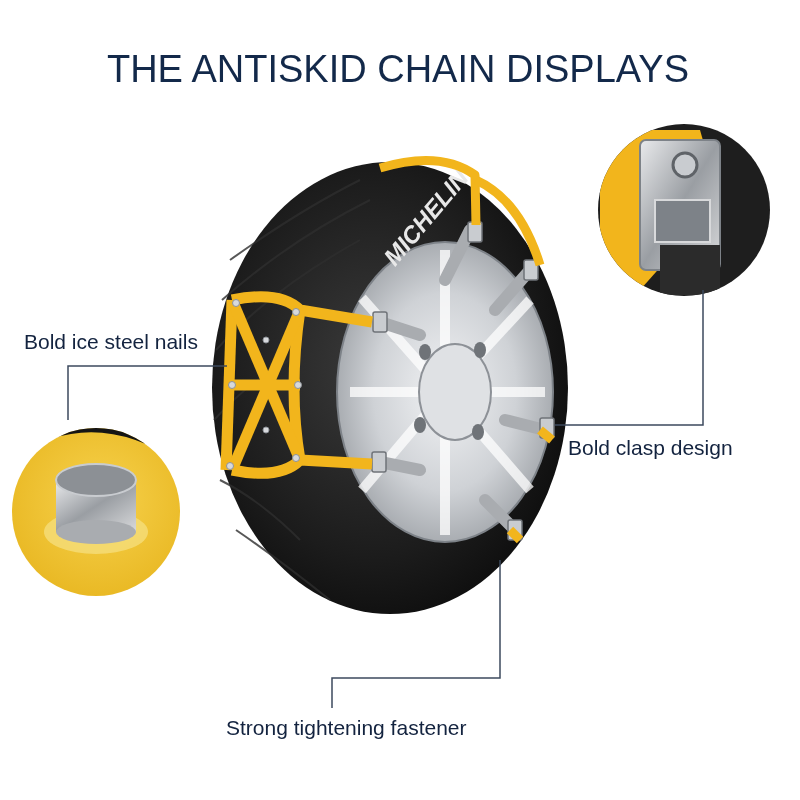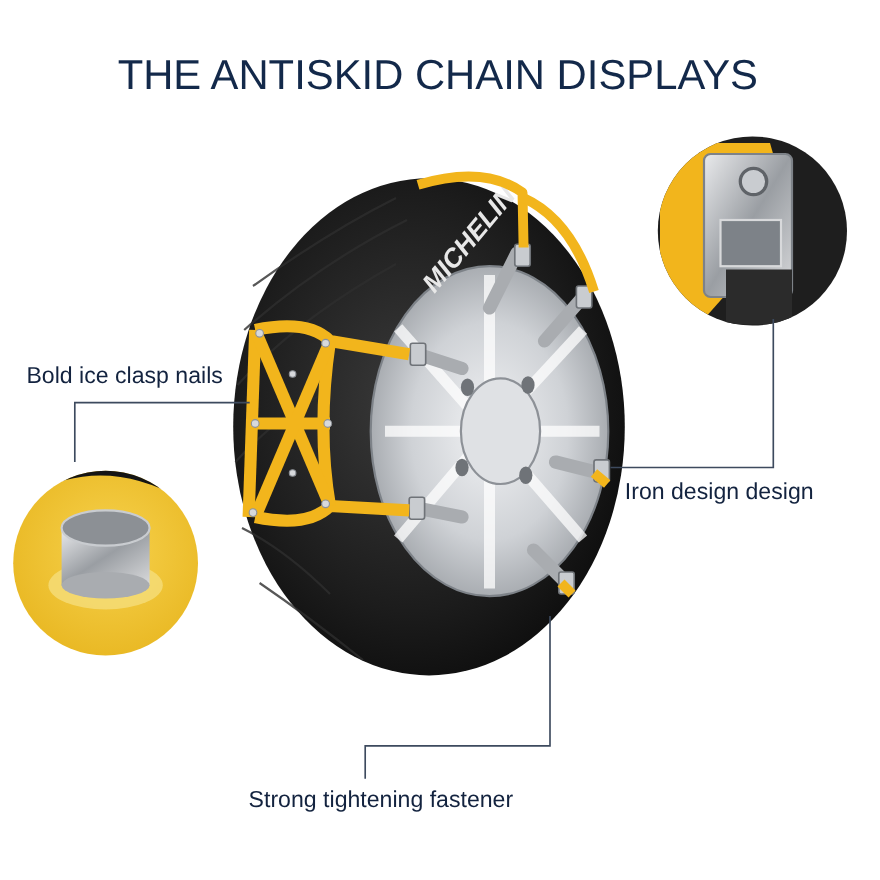--- a/index.html
+++ b/index.html
@@ -135,15 +135,15 @@
     <rect x="660" y="245" width="60" height="50" fill="#2b2b2b"></rect>
   </g>
 
   <g stroke="#3d4a5e" stroke-width="1.5" fill="none">
     <polyline points="227,366 68,366 68,420"></polyline>
     <polyline points="555,425 703,425 703,290"></polyline>
     <polyline points="500,560 500,678 332,678 332,708"></polyline>
   </g>
 </svg>
 
-<div class="label" style="left:24px; top:330px;">Bold ice clasp nails</div>
-<div class="label" style="left:568px; top:436px;">Iron design design</div>
+<div class="label" style="left:24px; top:330px;">Bold ice steel nails</div>
+<div class="label" style="left:568px; top:436px;">Bold clasp design</div>
 <div class="label" style="left:226px; top:716px;text-align:center;">Strong tightening fastener</div>
 
 </body></html>

